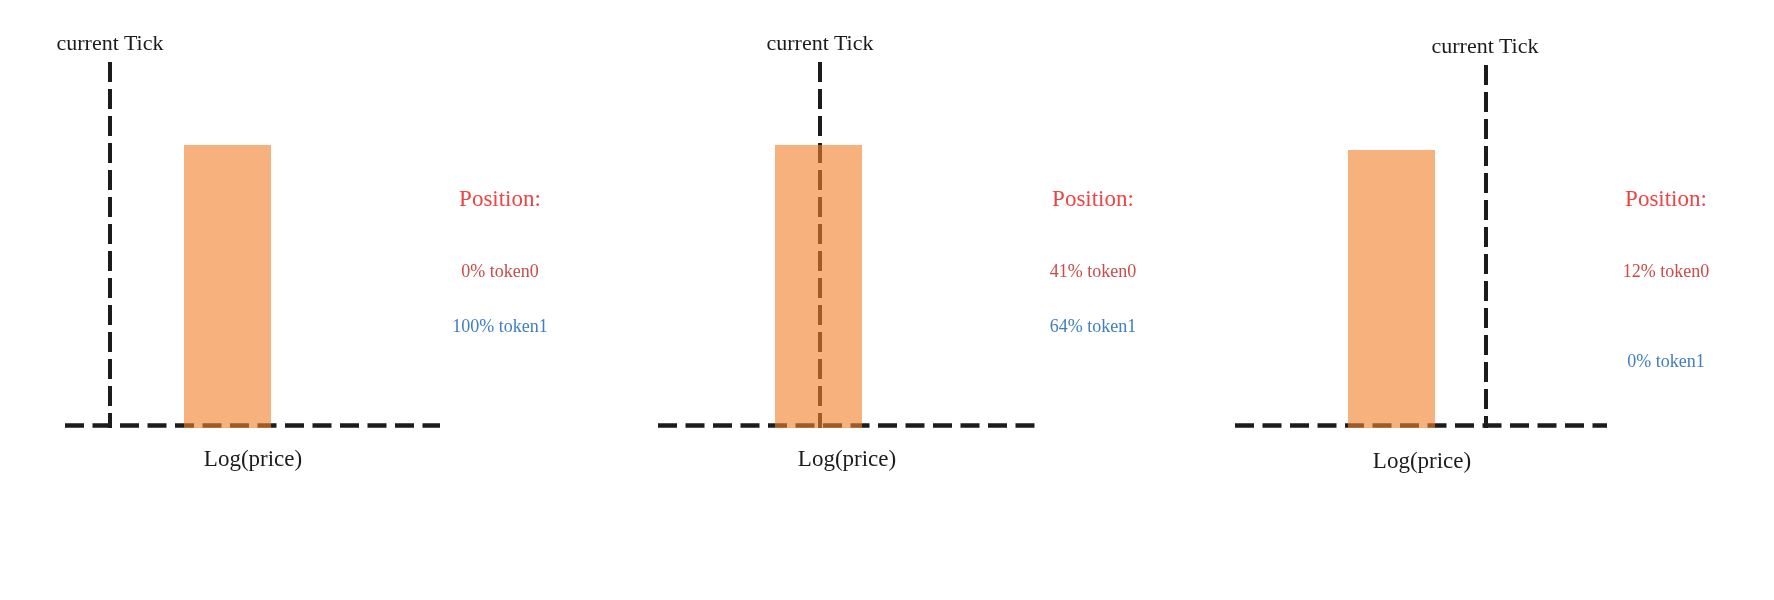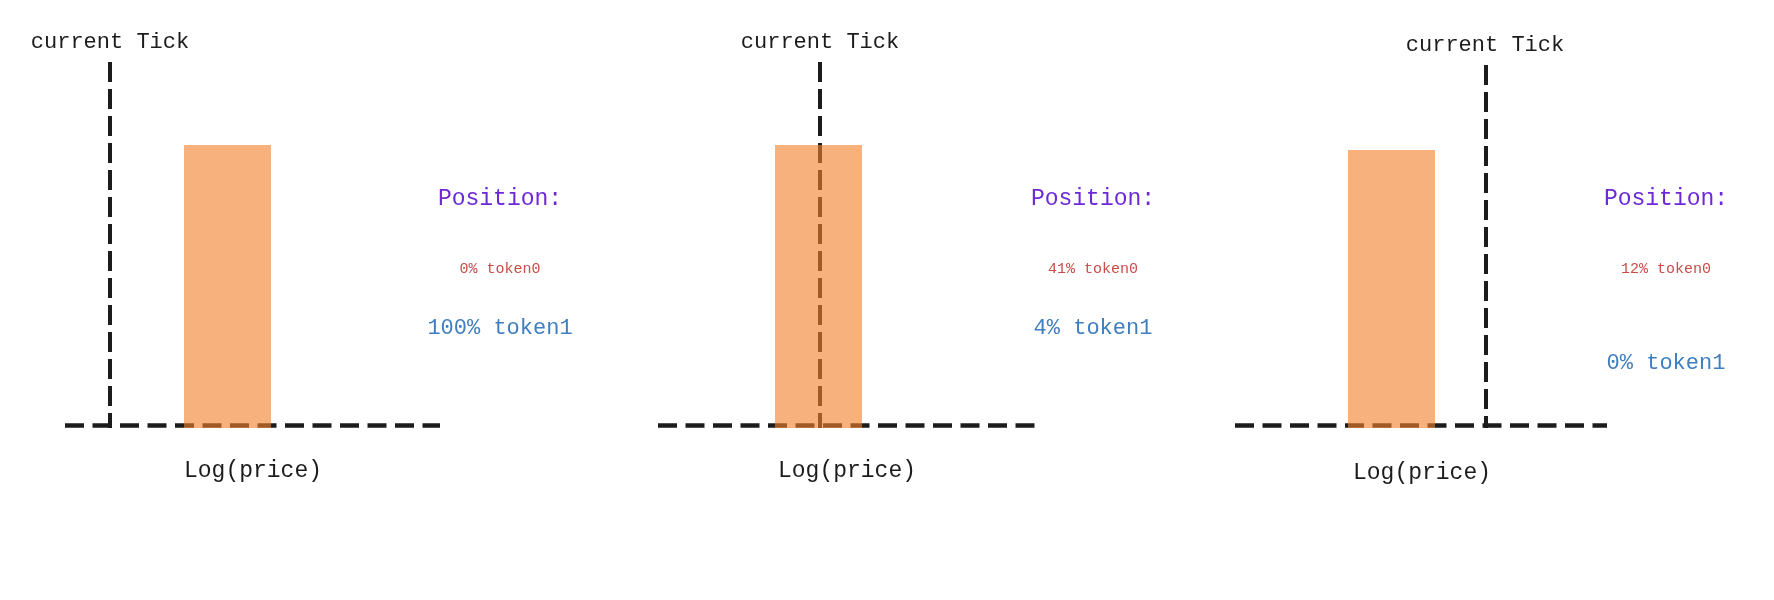--- a/index.html
+++ b/index.html
@@ -6,53 +6,52 @@
     margin: 0;
     padding: 0;
     background: #ffffff;
   }
   #stage {
     position: relative;
     width: 1774px;
     height: 600px;
     background: #ffffff;
     overflow: hidden;
-    font-family: Liberation Mono, monospace;
+    font-family: Liberation Serif, serif;
     color: #1c1c1c;
   }
   #diagram-svg {
     position: absolute;
     left: 0;
     top: 0;
   }
   .label {
     position: absolute;
     transform: translateX(-50%);
     white-space: nowrap;
     line-height: 1.15;
   }
   .tick-label {
     font-size: 22px;
     color: #1c1c1c;
   }
   .axis-label {
     font-size: 23px;
     color: #1c1c1c;
-    margin-top: 12px;
   }
   .pos-title {
     font-size: 23px;
-    color: #6d28d9;
+    color: #ef4444;
   }
   .token0-text {
-    font-size: 15px;
+    font-size: 18px;
     color: #c94c47;
   }
   .token1-text {
-    font-size: 22px;
+    font-size: 18px;
     color: #3f7ebf;
   }
 </style>
 </head>
 <body>
 
 <div id="stage">
 
   <svg id="diagram-svg" width="1774" height="600" viewBox="0 0 1774 600">
 
@@ -81,21 +80,21 @@
     <div class="label pos-title" style="left:500px; top:186px;">Position:</div>
     <div class="label token0-text" style="left:500px; top:261px;">0% token0</div>
     <div class="label token1-text" style="left:500px; top:316px;">100% token1</div>
   </div>
 
   <div>
     <div class="label tick-label" style="left:820px; top:30px;">current Tick</div>
     <div class="label axis-label" style="left:847px; top:446px;">Log(price)</div>
     <div class="label pos-title" style="left:1093px; top:186px;">Position:</div>
     <div class="label token0-text" style="left:1093px; top:261px;">41% token0</div>
-    <div class="label token1-text" style="left:1093px; top:316px;">4% token1</div>
+    <div class="label token1-text" style="left:1093px; top:316px;">64% token1</div>
   </div>
 
   <div>
     <div class="label tick-label" style="left:1485px; top:33px;">current Tick</div>
     <div class="label axis-label" style="left:1422px; top:448px;">Log(price)</div>
     <div class="label pos-title" style="left:1666px; top:186px;">Position:</div>
     <div class="label token0-text" style="left:1666px; top:261px;">12% token0</div>
     <div class="label token1-text" style="left:1666px; top:316px;margin-top:35px;">0% token1</div>
   </div>
 

